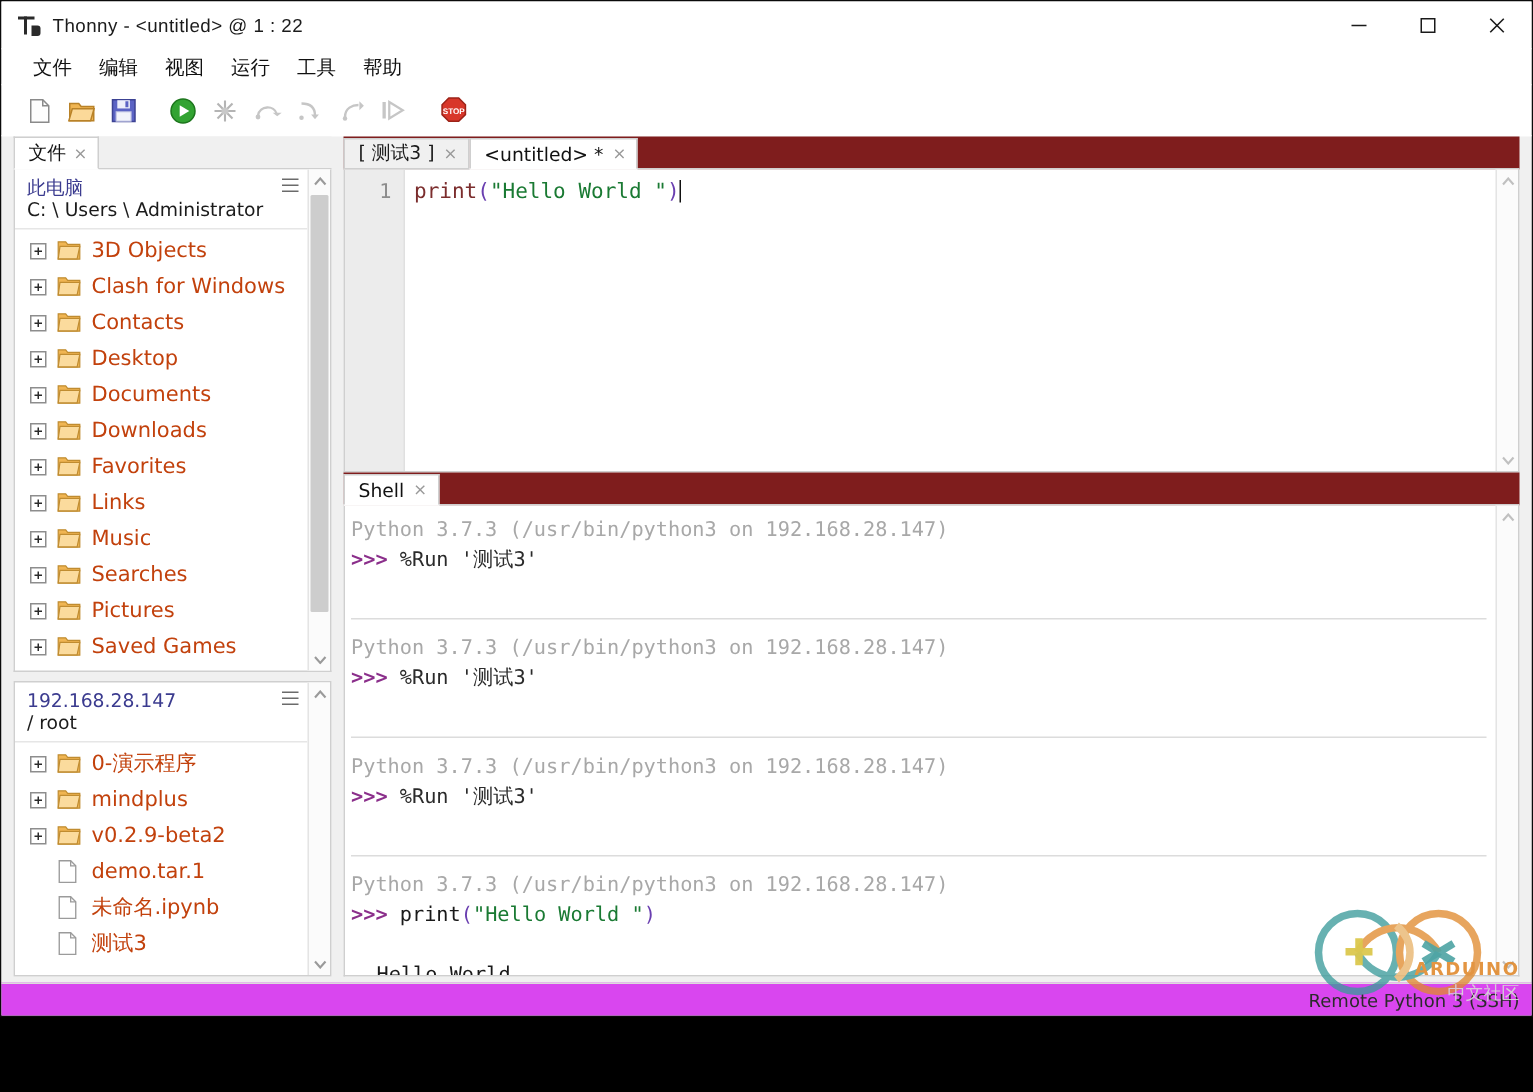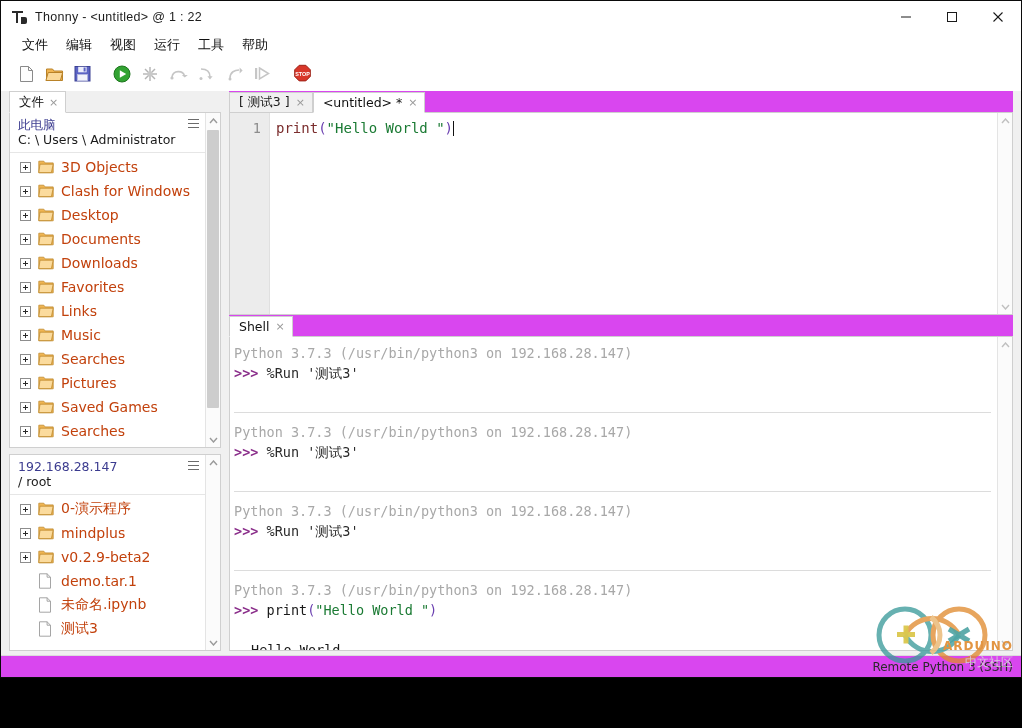--- a/index.html
+++ b/index.html
@@ -202,21 +202,21 @@
     flex: 1 1 auto; min-width: 0;
     display: flex; flex-direction: column;
     padding: 0 4px 4px 8px;
   }
   .editor-wrap { flex: 0 0 224px; display: flex; flex-direction: column; min-height: 0; }
 
   .ed-tabbar {
     height: 22px; flex: 0 0 22px;
     display: flex; align-items: flex-end;
     border-bottom: 1px solid #cfcfcf;
-    background: #d946ef;
+    background: #7f1d1d;
   }
   .ed-tab {
     height: 21px;
     display: flex; align-items: center; gap: 6px;
     padding: 0 7px 0 9px;
     font-size: 12.5px;
     border: 1px solid #cfcfcf;
     position: relative; top: 1px;
     font-family: "DejaVu Sans", "Liberation Sans", sans-serif;
   }
@@ -464,20 +464,30 @@
               </div>
               <div class="tree-row">
                 <span class="expander"></span>
                 <span class="ic">
                   <svg width="16" height="15" viewBox="0 0 16 15">
                     <path d="M0.8 2.2h5l1.3 1.7h8.1v9.9h-14.4z" fill="#f0b552" stroke="#c08c30" stroke-width="0.8"></path>
                     <path d="M2 5.2h13.2l-1.8 8.4h-12.6z" fill="#fbdb9d" stroke="#c08c30" stroke-width="0.8"></path>
                   </svg>
                 </span>
                 <span class="row-label">Clash for Windows</span>
+              </div>
+              <div class="tree-row">
+                <span class="expander"></span>
+                <span class="ic">
+                  <svg width="16" height="15" viewBox="0 0 16 15">
+                    <path d="M0.8 2.2h5l1.3 1.7h8.1v9.9h-14.4z" fill="#f0b552" stroke="#c08c30" stroke-width="0.8"></path>
+                    <path d="M2 5.2h13.2l-1.8 8.4h-12.6z" fill="#fbdb9d" stroke="#c08c30" stroke-width="0.8"></path>
+                  </svg>
+                </span>
+                <span class="row-label">Contacts</span>
               </div>
               <div class="tree-row">
                 <span class="expander"></span>
                 <span class="ic">
                   <svg width="16" height="15" viewBox="0 0 16 15">
                     <path d="M0.8 2.2h5l1.3 1.7h8.1v9.9h-14.4z" fill="#f0b552" stroke="#c08c30" stroke-width="0.8"></path>
                     <path d="M2 5.2h13.2l-1.8 8.4h-12.6z" fill="#fbdb9d" stroke="#c08c30" stroke-width="0.8"></path>
                   </svg>
                 </span>
                 <span class="row-label">Desktop</span>

